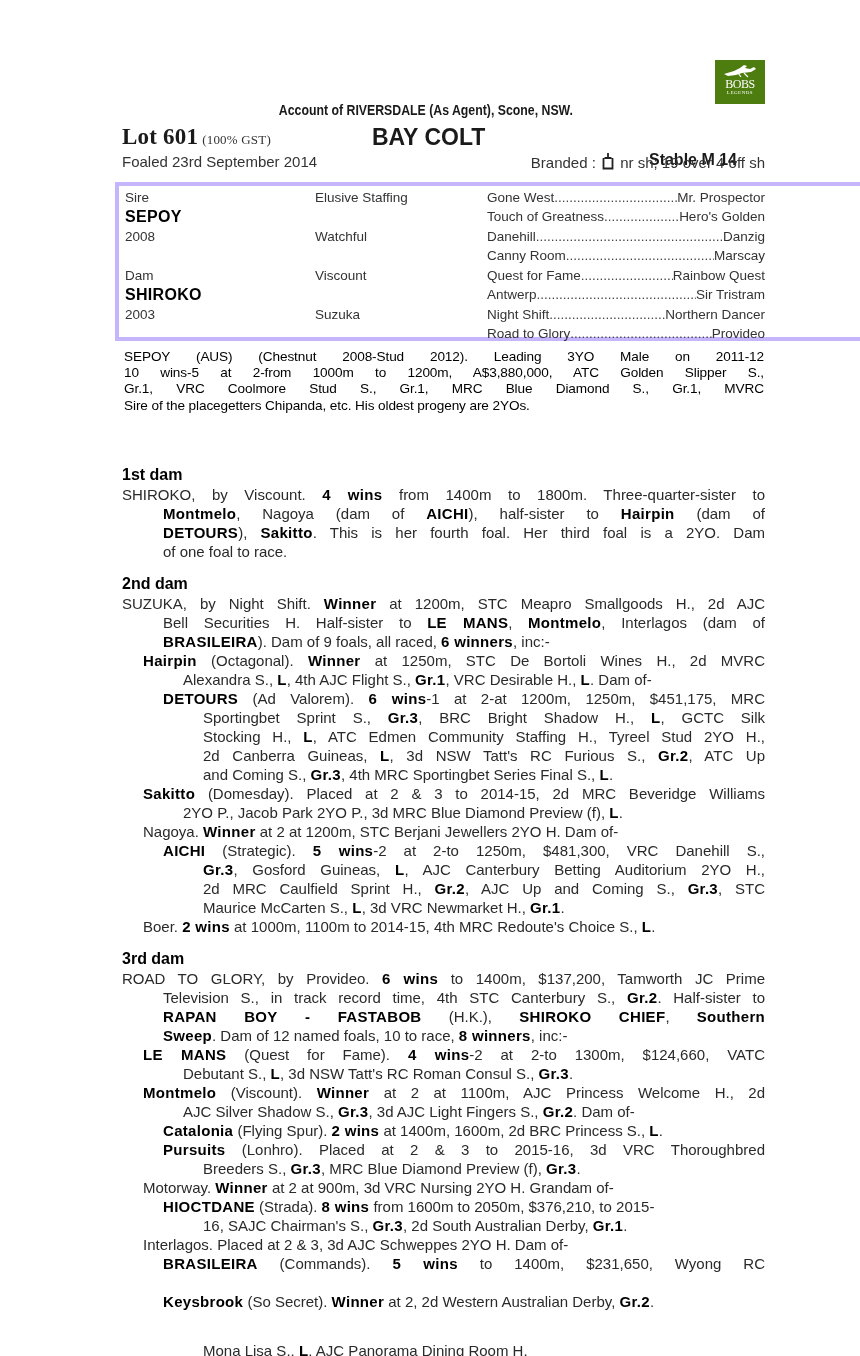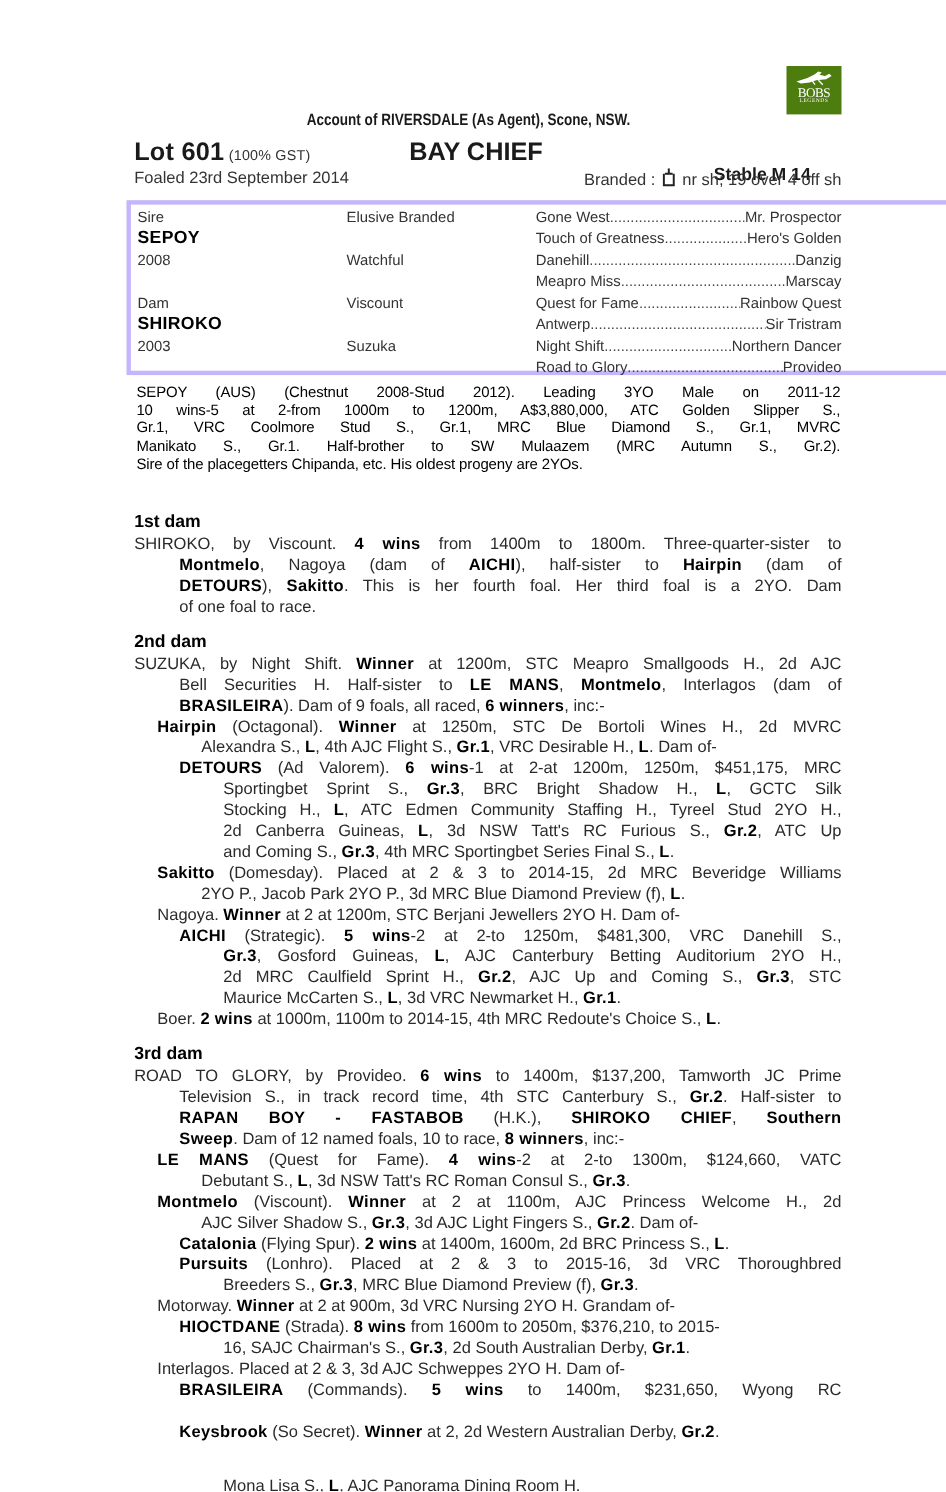--- a/index.html
+++ b/index.html
@@ -11,21 +11,21 @@
   .logo { left: 715px; top: 60px; width: 50px; height: 44px; background: #4d7c0f;
           color: #fff; text-align: center; }
   .logo svg { display: block; margin: 3px auto 0; }
   .logo .bobs { font-family: "Liberation Serif", serif; font-size: 12px; line-height: 11px; letter-spacing: -0.5px; }
   .logo .sub { font-family: "Liberation Serif", serif; font-size: 5px; line-height: 6px; letter-spacing: 0.5px; }
 
   .vendor { left: 0; width: 860px; top: 101px; text-align: center; font-weight: bold;
             font-size: 15px; transform: scaleX(0.82); transform-origin: 430px 0; letter-spacing: 0; }
   .vendor span { display: inline-block; margin-left: -10px; }
 
-  .lot { left: 122px; top: 124px; font-size: 23px; font-weight: bold; letter-spacing: 0.2px; }
+  .lot { left: 122px; top: 124px; font-size: 23px; font-weight: bold; letter-spacing: 0.2px; font-family: Liberation Serif, serif; }
   .gst { font-size: 13px; font-weight: normal; color: #333; margin-left: 4px; }
   .sex { left: 372px; top: 124px; font-size: 23px; font-weight: bold; }
   .stable { left: 572px; top: 129px; width: 165px; text-align: right; font-size: 16px; font-weight: bold; margin-top: 22px; }
   .foaled { left: 122px; top: 153px; font-size: 15px; color: #333; }
   .branded { left: 440px; top: 153px; width: 325px; text-align: right; font-size: 15px; color: #333; white-space: nowrap; }
   .brand-sym { display: inline-block; vertical-align: -2px; margin: 0 2px; }
 
   
   .ped { left: 115px; top: 182px; width: 778px; height: 159px; border: 4px solid #c4b5fd; box-sizing: border-box; }
   .ped .cell { position: absolute; font-size: 13.5px; color: #333; white-space: nowrap; }
@@ -51,55 +51,55 @@
   <svg width="40" height="16" viewBox="0 0 40 16">
     <path d="M4 11 L14 8 L20 5 L24 2 L27 3 L25 5 L30 6 L34 4 L36 6 L31 9 L22 10 L16 12 L8 13 Z" fill="#fff"></path>
     <path d="M18 10 L21 14 M24 10 L28 14" stroke="#fff" stroke-width="1.2"></path>
   </svg>
   <div class="bobs">BOBS</div>
   <div class="sub">LEGENDS</div>
 </div>
 
 <div class="abs vendor"><span>Account of RIVERSDALE (As Agent), Scone, NSW.</span></div>
 <div class="abs lot"><span>Lot 601</span><span class="gst">(100% GST)</span></div>
-<div class="abs sex">BAY CHIEF</div>
+<div class="abs sex">BAY COLT</div>
 <div class="abs stable">Stable M 14</div>
 <div class="abs foaled">Foaled 23rd September 2014</div>
 <div class="abs branded">
   <span>Branded :</span>
   <svg class="brand-sym" width="12" height="17" viewBox="0 0 12 17">
     <path d="M6 0 L6 5 M2.5 5 L9.5 5 M1.5 5 L1.5 15.5 L10.5 15.5 L10.5 5" stroke="#222" stroke-width="1.8" fill="none"></path>
   </svg>
   <span>nr sh; 19 over 4 off sh</span>
 </div>
 
 <div class="abs ped">
   <div class="cell" style="left:6px;top:4px">Sire</div>
   <div class="cell bold" style="left:6px;top:22px">SEPOY</div>
   <div class="cell" style="left:6px;top:43px">2008</div>
-  <div class="cell" style="left:196px;top:4px">Elusive Branded</div>
+  <div class="cell" style="left:196px;top:4px">Elusive Staffing</div>
   <div class="cell" style="left:196px;top:43px">Watchful</div>
 
   <div class="anc" style="top:4px">
       <span>Gone West</span>
       <span class="dots"></span>
       <span>Mr. Prospector</span>
     </div>
   <div class="anc" style="top:23px">
       <span>Touch of Greatness</span>
       <span class="dots"></span>
       <span>Hero's Golden</span>
     </div>
   <div class="anc" style="top:43px">
       <span>Danehill</span>
       <span class="dots"></span>
       <span>Danzig</span>
     </div>
   <div class="anc" style="top:62px">
-      <span>Meapro Miss</span>
+      <span>Canny Room</span>
       <span class="dots"></span>
       <span>Marscay</span>
     </div>
 
   <div class="cell" style="left:6px;top:82px">Dam</div>
   <div class="cell bold" style="left:6px;top:100px">SHIROKO</div>
   <div class="cell" style="left:6px;top:121px">2003</div>
   <div class="cell" style="left:196px;top:82px">Viscount</div>
   <div class="cell" style="left:196px;top:121px">Suzuka</div>
 
@@ -122,21 +122,20 @@
       <span>Road to Glory</span>
       <span class="dots"></span>
       <span>Provideo</span>
     </div>
 </div>
 
 <div class="abs sire-para">
   <div class="j">SEPOY (AUS) (Chestnut 2008-Stud 2012). Leading 3YO Male on 2011-12</div>
   <div class="j">10 wins-5 at 2-from 1000m to 1200m, A$3,880,000, ATC Golden Slipper S.,</div>
   <div class="j">Gr.1, VRC Coolmore Stud S., Gr.1, MRC Blue Diamond S., Gr.1, MVRC</div>
-  <div class="j">Manikato S., Gr.1. Half-brother to SW Mulaazem (MRC Autumn S., Gr.2).</div>
   <div>Sire of the placegetters Chipanda, etc. His oldest progeny are 2YOs.</div>
 </div>
 
 <div class="abs sec-head" style="top:466px">1st dam</div>
 <div class="line j" style="left:122px;top:485px;width:643px">SHIROKO, by Viscount. <b>4 wins</b> from 1400m to 1800m. Three-quarter-sister to</div>
 <div class="line j" style="left:163px;top:504px;width:602px"><b>Montmelo</b>, Nagoya (dam of <b>AICHI</b>), half-sister to <b>Hairpin</b> (dam of</div>
 <div class="line j" style="left:163px;top:523px;width:602px"><b>DETOURS</b>), <b>Sakitto</b>. This is her fourth foal. Her third foal is a 2YO. Dam</div>
 <div class="line" style="left:163px;top:542px">of one foal to race.</div>
 
 <div class="abs sec-head" style="top:575px">2nd dam</div>

